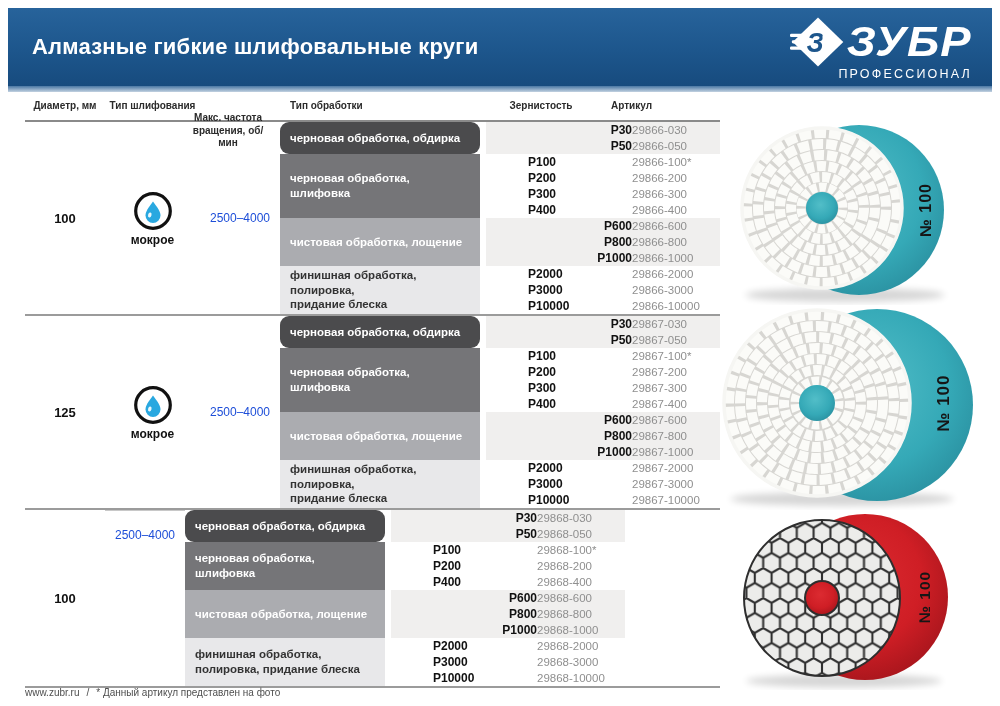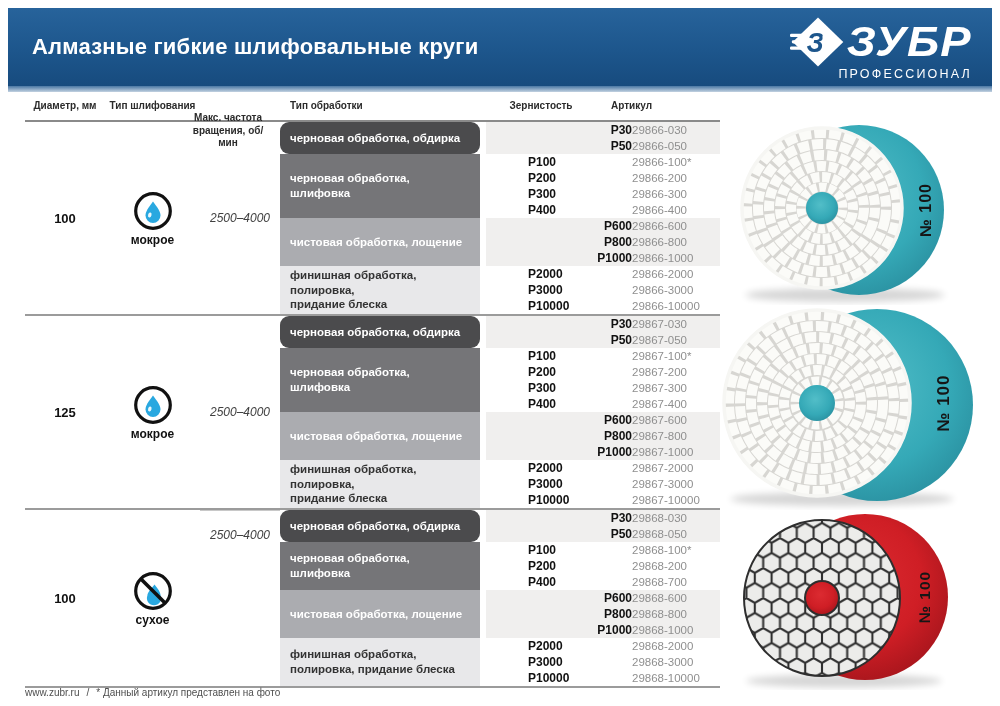--- a/index.html
+++ b/index.html
@@ -40,21 +40,21 @@
   .h-p{left:265px;justify-content:flex-start;text-align:left;}
   .h-g{left:461px;width:110px;}
   .h-a{left:586px;justify-content:flex-start;text-align:left;}
   .blocks{position:absolute;left:25px;top:122px;width:695px;border-bottom:2px solid #9b9b9b;}
   .block{display:flex;}
   .block + .block{border-top:2px solid #9b9b9b;}
   .col-d{width:80px;display:flex;align-items:center;justify-content:center;font-size:13px;font-weight:bold;color:#111;}
   .col-t{width:95px;display:flex;flex-direction:column;align-items:center;justify-content:center;}
   .type-icon{width:42px;height:42px;}
   .type-label{font-size:12px;font-weight:bold;color:#111;margin-top:1px;}
-  .col-f{width:80px;display:flex;align-items:center;justify-content:center;color:#404040;font-size:12px;font-style:italic;}
+  .col-f{width:80px;display:flex;align-items:center;justify-content:center;color:#1d4ed8;font-size:12px;}
   .col-f.split{flex-direction:column;align-items:stretch;justify-content:flex-start;}
   .fcell{display:flex;align-items:center;justify-content:center;}
   .fcell.f1{height:128px;}
   .fcell.f2{height:47px;border-top:1px solid #c8c8c8;}
   .col-right{width:440px;display:grid;grid-template-columns:200px 234px;column-gap:6px;}
   .gcell{display:flex;align-items:center;box-sizing:border-box;padding-left:10px;padding-right:8px;
     font-size:11.5px;font-weight:bold;line-height:1.3;white-space:pre-line;}
   .s0{background:#4b4b4d;color:#fff;border-radius:9px;}
   .s1{background:#757578;color:#fff;}
   .s2{background:#abacb0;color:#fff;}
@@ -260,28 +260,20 @@
           <div class="trow">
             <span class="grit">P10000</span>
             <span class="art">29867-10000</span>
           </div>
         </div>
       </div>
   </section>
 
   <section class="block">
     <div class="col-d">100</div>
-    <div class="col-t">
-      <svg class="type-icon" viewBox="-21 -21 42 42">
-        <circle r="17.3" fill="none" stroke="#111" stroke-width="3.2"></circle>
-        <path d="M1.5,-6.5 C5.2,-1.8 7.6,1.4 7.6,4.6 A7.1,7.1 0 1 1 -5.6,4.6 C-5.6,1.4 -2.2,-1.8 1.5,-6.5 Z" fill="#29a8e0"></path>
-        <line x1="-12.3" y1="-12.3" x2="12.3" y2="12.3" stroke="#111" stroke-width="3.6"></line>
-      </svg>
-      <div class="type-label">сухое</div>
-    </div>
     <div class="col-f split">
       <div class="fcell f2">2500–4000</div>
     </div>
     <div class="col-right">
         <div class="gcell s0">черновая обработка, обдирка</div>
         <div class="rcell z0">
           <div class="trow">
             <span class="grit">P30</span>
             <span class="art">29868-030</span>
           </div>
@@ -295,21 +287,21 @@
           <div class="trow">
             <span class="grit">P100</span>
             <span class="art">29868-100*</span>
           </div>
           <div class="trow">
             <span class="grit">P200</span>
             <span class="art">29868-200</span>
           </div>
           <div class="trow">
             <span class="grit">P400</span>
-            <span class="art">29868-700</span>
+            <span class="art">29868-400</span>
           </div>
         </div>
         <div class="gcell s2">чистовая обработка, лощение</div>
         <div class="rcell z0">
           <div class="trow">
             <span class="grit">P600</span>
             <span class="art">29868-600</span>
           </div>
           <div class="trow">
             <span class="grit">P800</span>

